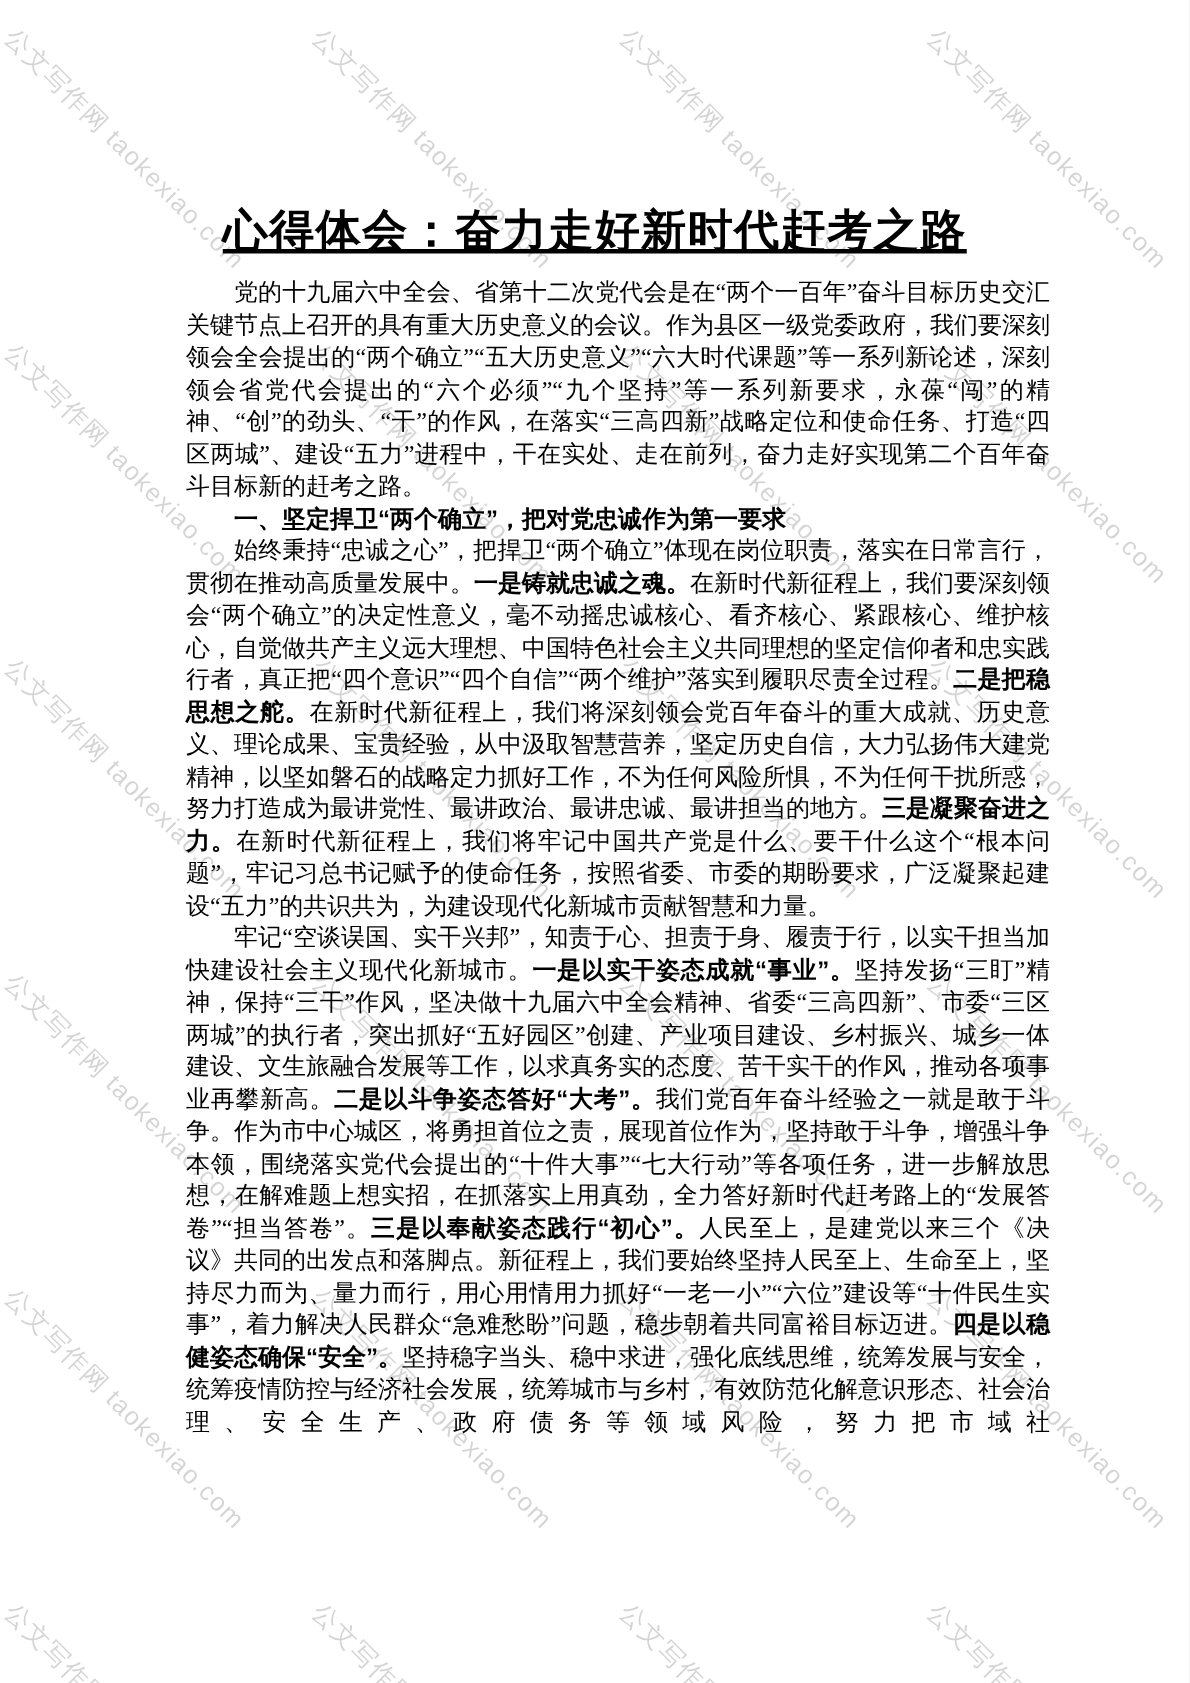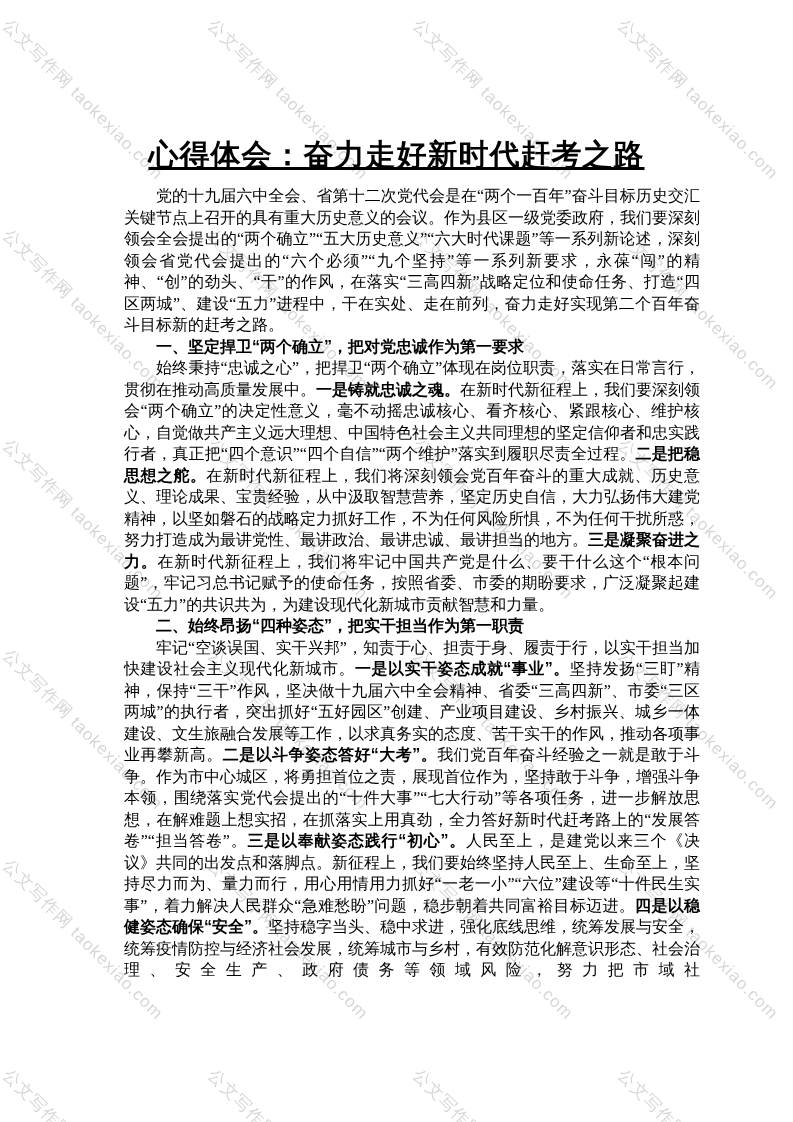--- a/index.html
+++ b/index.html
@@ -84,16 +84,15 @@
       <div class="wm" style="left: 14px; top: 1064px; color: rgba(0, 0, 0, 0.17); font-size: 17px; transform: rotate(45deg);">公文写作网 taokexiao.com</div>
       <div class="wm" style="left: 219px; top: 1064px; color: rgba(0, 0, 0, 0.17); font-size: 17px; transform: rotate(45deg);">公文写作网 taokexiao.com</div>
       <div class="wm" style="left: 424px; top: 1064px; color: rgba(0, 0, 0, 0.17); font-size: 17px; transform: rotate(45deg);">公文写作网 taokexiao.com</div>
       <div class="wm" style="left: 629px; top: 1064px; color: rgba(0, 0, 0, 0.17); font-size: 17px; transform: rotate(45deg);">公文写作网 taokexiao.com</div>
     </div>
   <div class="doc-title">心得体会：奋力走好新时代赶考之路</div>
   <div class="doc-body">
       <p class=""><span>党的十九届六中全会、省第十二次党代会是在“两个一百年”奋斗目标历史交汇关键节点上召开的具有重大历史意义的会议。作为县区一级党委政府，我们要深刻领会全会提出的“两个确立”“五大历史意义”“六大时代课题”等一系列新论述，深刻领会省党代会提出的“六个必须”“九个坚持”等一系列新要求，永葆“闯”的精神、“创”的劲头、“干”的作风，在落实“三高四新”战略定位和使命任务、打造“四区两城”、建设“五力”进程中，干在实处、走在前列，奋力走好实现第二个百年奋斗目标新的赶考之路。</span></p>
       <p class="h"><span class="b">一、坚定捍卫“两个确立”，把对党忠诚作为第一要求</span></p>
       <p class=""><span>始终秉持“忠诚之心”，把捍卫“两个确立”体现在岗位职责，落实在日常言行，贯彻在推动高质量发展中。</span><span class="b">一是铸就忠诚之魂。</span><span>在新时代新征程上，我们要深刻领会“两个确立”的决定性意义，毫不动摇忠诚核心、看齐核心、紧跟核心、维护核心，自觉做共产主义远大理想、中国特色社会主义共同理想的坚定信仰者和忠实践行者，真正把“四个意识”“四个自信”“两个维护”落实到履职尽责全过程。</span><span class="b">二是把稳思想之舵。</span><span>在新时代新征程上，我们将深刻领会党百年奋斗的重大成就、历史意义、理论成果、宝贵经验，从中汲取智慧营养，坚定历史自信，大力弘扬伟大建党精神，以坚如磐石的战略定力抓好工作，不为任何风险所惧，不为任何干扰所惑，努力打造成为最讲党性、最讲政治、最讲忠诚、最讲担当的地方。</span><span class="b">三是凝聚奋进之力。</span><span>在新时代新征程上，我们将牢记中国共产党是什么、要干什么这个“根本问题”，牢记习总书记赋予的使命任务，按照省委、市委的期盼要求，广泛凝聚起建设“五力”的共识共为，为建设现代化新城市贡献智慧和力量。</span></p>
-      <p class="h"><span class="b">二、始终昂扬“四种姿态”，把实干担当作为第一职责</span></p>
       <p class=" jl"><span>牢记“空谈误国、实干兴邦”，知责于心、担责于身、履责于行，以实干担当加快建设社会主义现代化新城市。</span><span class="b">一是以实干姿态成就“事业”。</span><span>坚持发扬“三盯”精神，保持“三干”作风，坚决做十九届六中全会精神、省委“三高四新”、市委“三区两城”的执行者，突出抓好“五好园区”创建、产业项目建设、乡村振兴、城乡一体建设、文生旅融合发展等工作，以求真务实的态度、苦干实干的作风，推动各项事业再攀新高。</span><span class="b">二是以斗争姿态答好“大考”。</span><span>我们党百年奋斗经验之一就是敢于斗争。作为市中心城区，将勇担首位之责，展现首位作为，坚持敢于斗争，增强斗争本领，围绕落实党代会提出的“十件大事”“七大行动”等各项任务，进一步解放思想，在解难题上想实招，在抓落实上用真劲，全力答好新时代赶考路上的“发展答卷”“担当答卷”。</span><span class="b">三是以奉献姿态践行“初心”。</span><span>人民至上，是建党以来三个《决议》共同的出发点和落脚点。新征程上，我们要始终坚持人民至上、生命至上，坚持尽力而为、量力而行，用心用情用力抓好“一老一小”“六位”建设等“十件民生实事”，着力解决人民群众“急难愁盼”问题，稳步朝着共同富裕目标迈进。</span><span class="b">四是以稳健姿态确保“安全”。</span><span>坚持稳字当头、稳中求进，强化底线思维，统筹发展与安全，统筹疫情防控与经济社会发展，统筹城市与乡村，有效防范化解意识形态、社会治理、安全生产、政府债务等领域风险，努力把市域社</span></p>
     </div>
 </div>
 
 </body></html>

